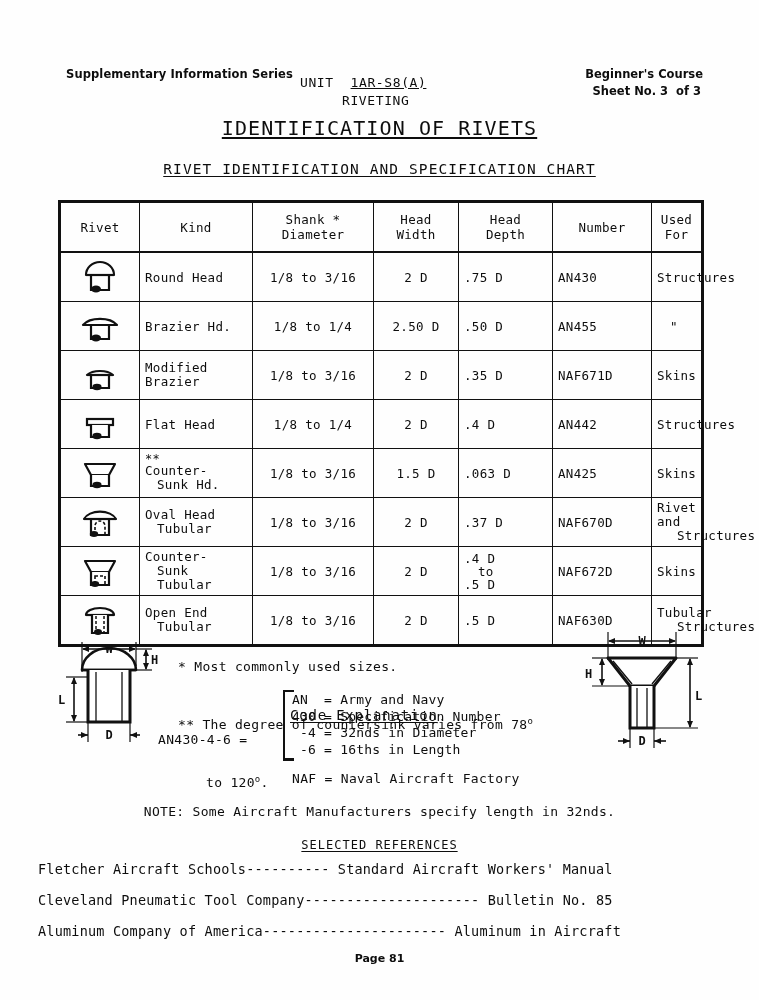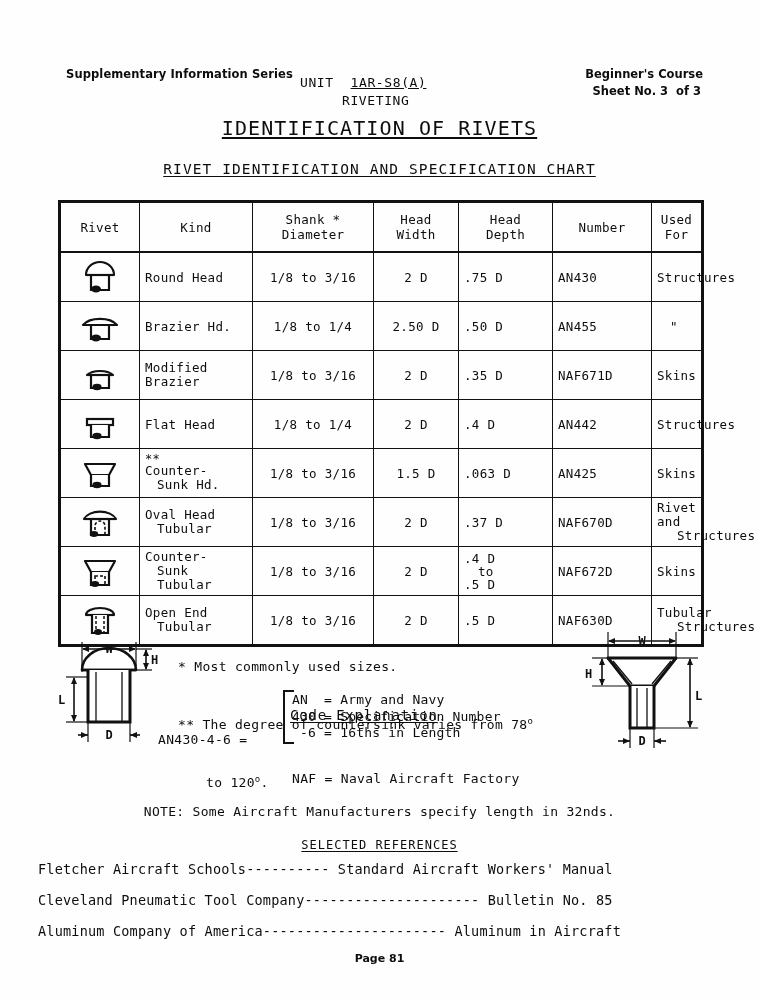--- a/index.html
+++ b/index.html
@@ -551,20 +551,21 @@
     <span class="star1">* Most commonly used sizes.</span>
     <span class="star2"><span>** The degree of countersink varies from 78</span><sup class="deg">o</sup></span>
     <span class="cont"><span>to 120</span><sup class="deg">o</sup><span>.</span></span>
   </div>
 
   <div class="code-title"><u>Code Explanation</u></div>
   <div class="code-eq">AN430-4-6  =</div>
   <div class="code-box">
     <div class="line">AN  = Army and Navy</div>
     <div class="line">430 = Specification Number</div>
+    <div class="line"> -4 = 32nds in Diameter</div>
     <div class="line"> -6 = 16ths in Length</div>
   </div>
   <div class="naf-line">NAF = Naval Aircraft Factory</div>
 
   <div class="note-line">NOTE:  Some Aircraft Manufacturers specify length in 32nds.</div>
   <div class="refs-title"><u>SELECTED REFERENCES</u></div>
 
   <div class="ref r0"><span>Fletcher Aircraft Schools</span><span>----------</span> <span>Standard Aircraft Workers' Manual</span></div>
   <div class="ref r1"><span>Cleveland Pneumatic Tool Company</span><span>---------------------</span> <span>Bulletin No. 85</span></div>
   <div class="ref r2"><span>Aluminum Company of America</span><span>----------------------</span> <span>Aluminum in Aircraft</span></div>

